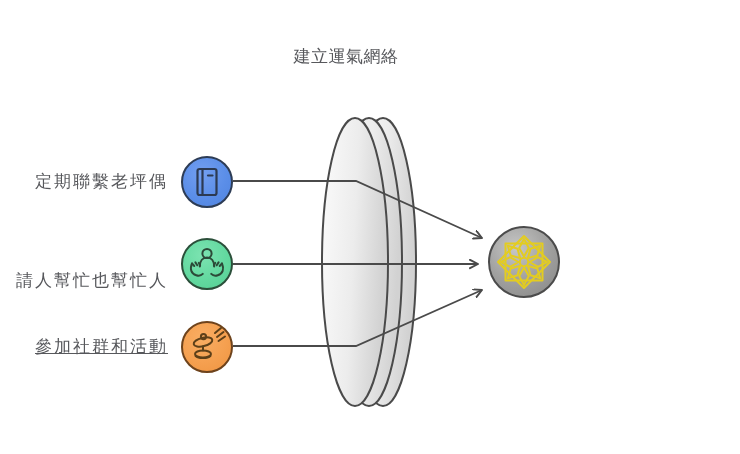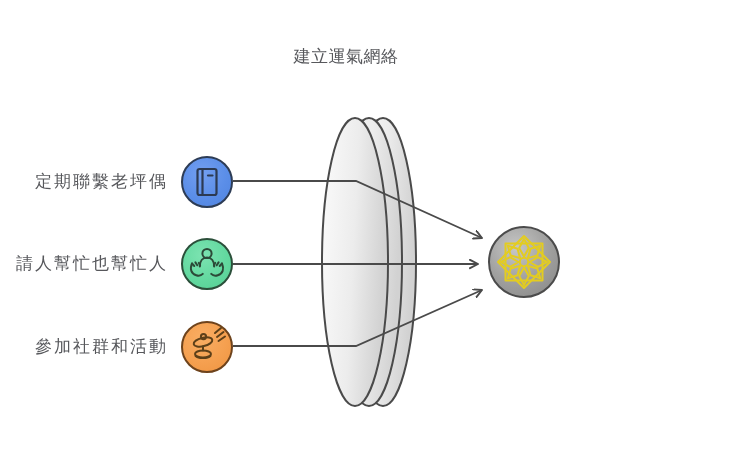--- a/index.html
+++ b/index.html
@@ -11,22 +11,22 @@
   .underlay{position:absolute;left:0;top:0;}
   .txt{
     position:absolute;color:#57585c;font-size:17px;line-height:22px;
     letter-spacing:2px;white-space:nowrap;
   }
   .title{
     left:270px;top:46px;width:152px;text-align:center;letter-spacing:0.5px;
   }
   .lbl{left:0;width:168px;text-align:right;}
   .lbl1{top:171px;}
-  .lbl2{top:253px;}
-  .lbl3{top:336px;}
+  .lbl2{top:270px;}
+  .lbl3{top:336px;text-decoration:underline;}
   .out-lbl{left:578px;top:252px;}
   .node{
     position:absolute;width:48px;height:48px;border-radius:50%;
     display:flex;align-items:center;justify-content:center;
     box-sizing:content-box;
   }
   .node svg{display:block;}
   .n-blue{
     left:181px;top:156px;border:2px solid #2d3c55;
     background:radial-gradient(circle at 40% 32%,#739ff0 0%,#5b8ee8 55%,#4f83df 100%);

